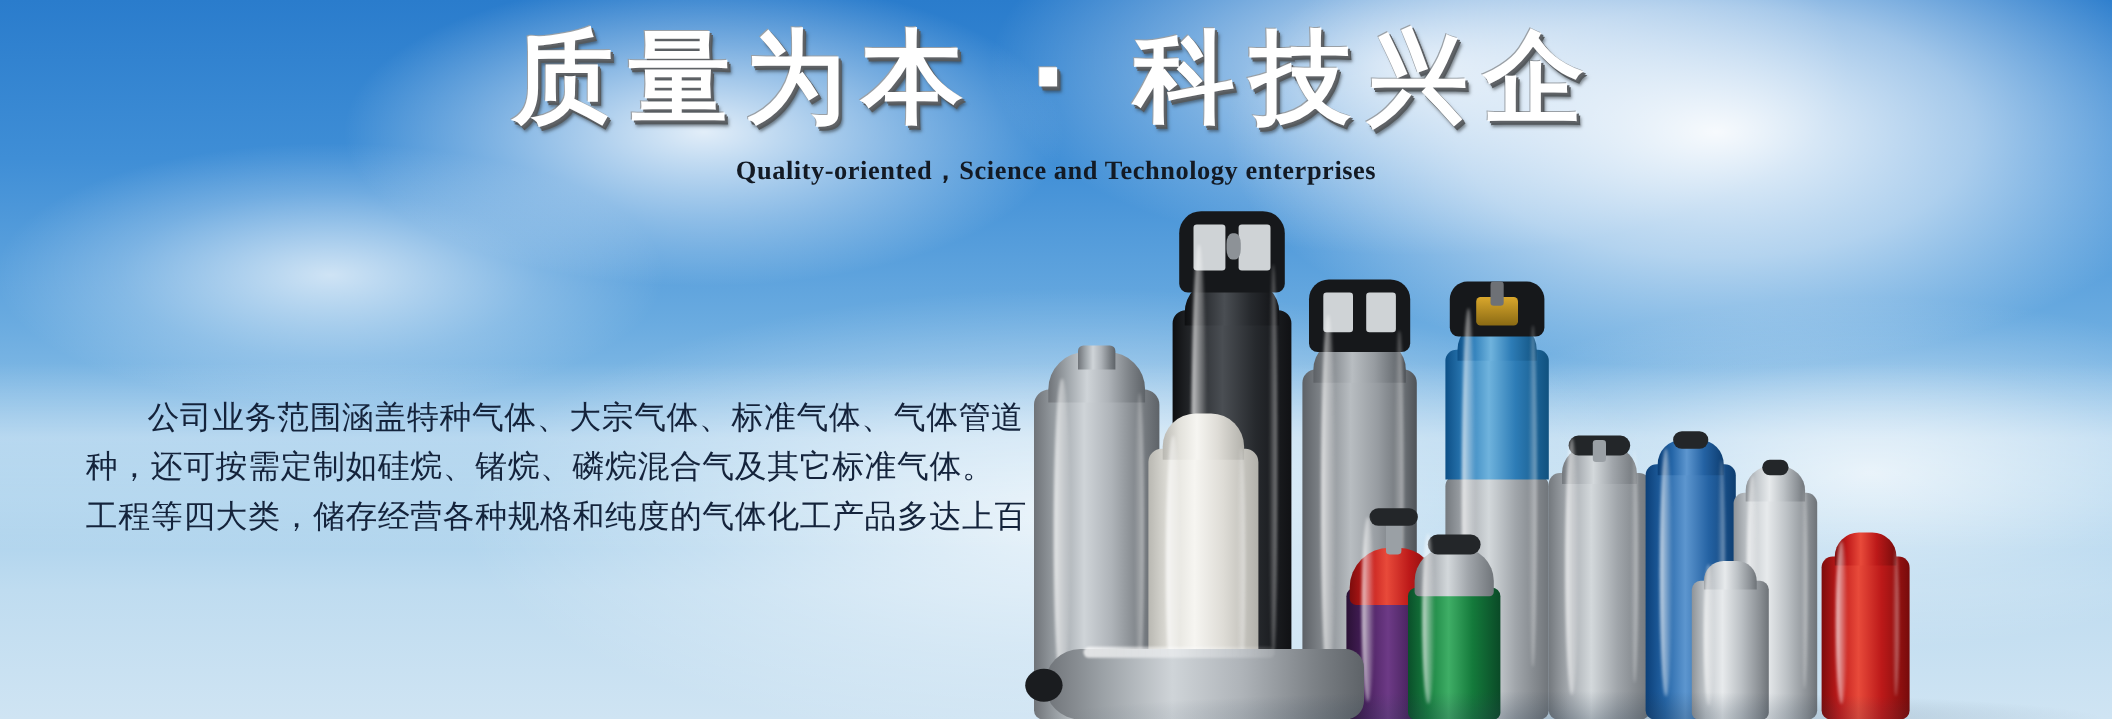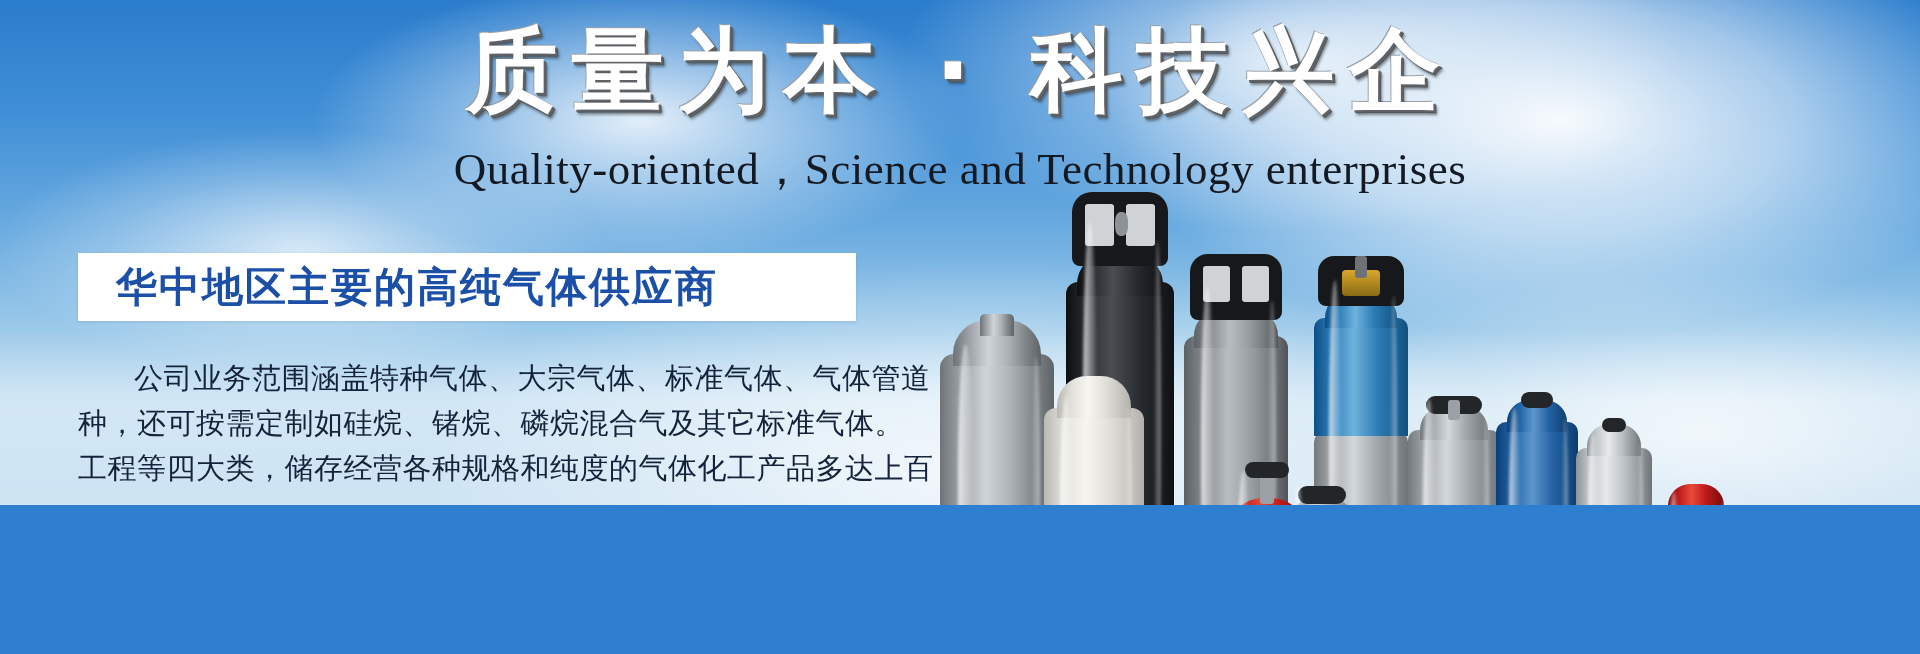--- a/index.html
+++ b/index.html
@@ -2,21 +2,21 @@
 <html><head>
 <meta charset="utf-8">
 <style>
   html,body{margin:0;padding:0;}
   body{
     width:1920px;height:654px;overflow:hidden;
     font-family:"Liberation Sans",sans-serif;
     background:#2f7fd1;
   }
   .banner{
-    position:relative;width:1920px;height:505px;overflow:hidden;
+    position:relative;width:1920px;height:654px;overflow:hidden;
     background:
       radial-gradient(ellipse 620px 300px at 1560px 120px, rgba(255,255,255,.95) 0%, rgba(255,255,255,.55) 38%, rgba(255,255,255,0) 72%),
       radial-gradient(ellipse 520px 230px at 1290px 60px, rgba(255,255,255,.80) 0%, rgba(255,255,255,.30) 45%, rgba(255,255,255,0) 75%),
       radial-gradient(ellipse 420px 180px at 640px 120px, rgba(255,255,255,.85) 0%, rgba(255,255,255,.35) 45%, rgba(255,255,255,0) 78%),
       radial-gradient(ellipse 380px 150px at 300px 250px, rgba(255,255,255,.70) 0%, rgba(255,255,255,.22) 50%, rgba(255,255,255,0) 80%),
       radial-gradient(ellipse 700px 260px at 980px 470px, rgba(255,255,255,.75) 0%, rgba(255,255,255,.25) 50%, rgba(255,255,255,0) 80%),
       radial-gradient(ellipse 500px 200px at 1700px 430px, rgba(255,255,255,.70) 0%, rgba(255,255,255,.20) 50%, rgba(255,255,255,0) 80%),
       linear-gradient(180deg,#2a7ccc 0%,#3f8ed6 22%,#6aabe0 45%,#9ecbea 66%,#bfdcf0 82%,#cfe4f3 100%);
   }
   .cloudband{
@@ -33,37 +33,37 @@
     color:#ffffff;letter-spacing:14px;
     display:inline-block;
     text-shadow:
       2px 2px 0 #5f6266, 3px 3px 0 #555a5e, 4px 5px 3px rgba(40,45,50,.55),
       -1px -1px 0 #9aa0a6;
     white-space:nowrap;
   }
   .subhead{
     position:absolute;left:0;right:0;top:139px;text-align:center;
     font-family:"Liberation Serif","DejaVu Serif",serif;
-    font-weight:normal;font-size:45px;color:#131a24;
+    font-weight:bold;font-size:24px;color:#131a24;
     letter-spacing:.5px;white-space:nowrap;
   }
   .whitebox{
     position:absolute;left:78px;top:253px;width:778px;height:68px;
     background:#ffffff;
     display:flex;align-items:center;
     box-shadow:0 1px 3px rgba(0,0,0,.10);
   }
   .whitebox .wb-text{
     font-family:"DejaVu Sans","Liberation Sans",sans-serif;
     font-weight:bold;font-size:41px;color:#1b4fa8;
     letter-spacing:2px;padding-left:38px;white-space:nowrap;
   }
   .para{
     position:absolute;left:78px;top:358px;width:800px;
-    font-family:Liberation Mono, monospace;
+    font-family:Liberation Sans, sans-serif;
     font-size:29px;line-height:45px;color:#14233b;
     letter-spacing:.5px;
   }
   .para .pline{white-space:nowrap;}
   .para .pline.first{text-indent:56px;}
 
   
   .cyl-group{position:absolute;left:940px;top:150px;width:980px;height:504px;}
   .cyl{position:absolute;bottom:0;}
   .body{
@@ -111,23 +111,20 @@
 <div class="banner">
 
   <div class="cloudband"></div>
 
   <div class="headline-wrap">
     <div class="headline">质量为本 · 科技兴企</div>
   </div>
 
   <div class="subhead">Quality-oriented，Science and Technology enterprises</div>
 
-  <div class="whitebox">
-    <div class="wb-text">华中地区主要的高纯气体供应商</div>
-  </div>
 
   <div class="para">
     <div class="pline first">公司业务范围涵盖特种气体、大宗气体、标准气体、气体管道</div>
     <div class="pline">种，还可按需定制如硅烷、锗烷、磷烷混合气及其它标准气体。</div>
     <div class="pline">工程等四大类，储存经营各种规格和纯度的气体化工产品多达上百</div>
   </div>
 
   <div class="cyl-group">
 
     <div class="cyl" style="left:0px;width:114px;height:330px;">

